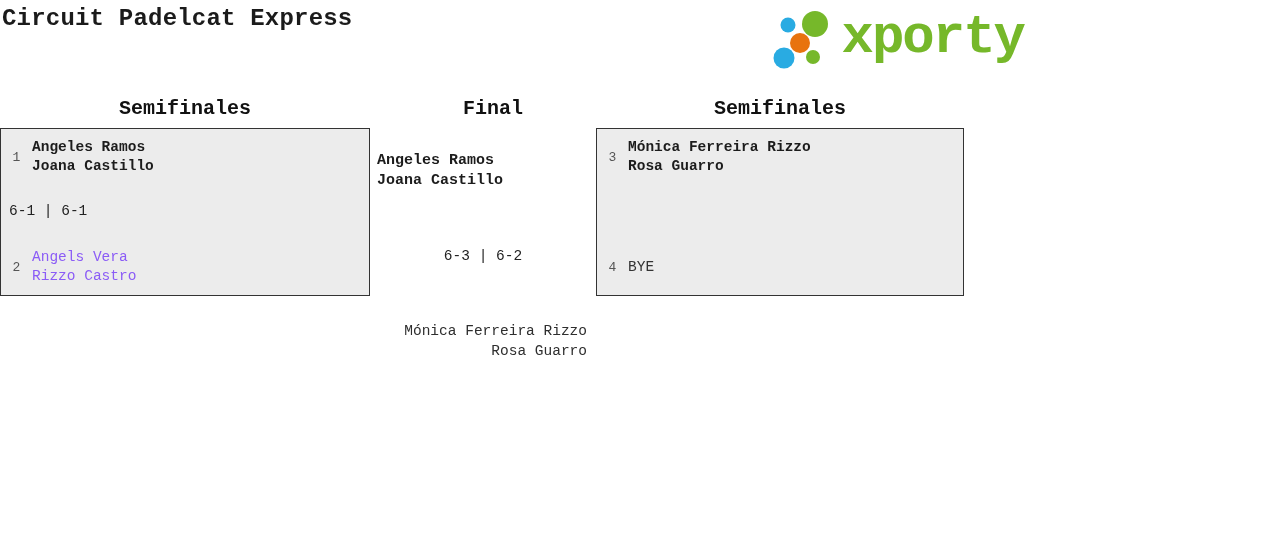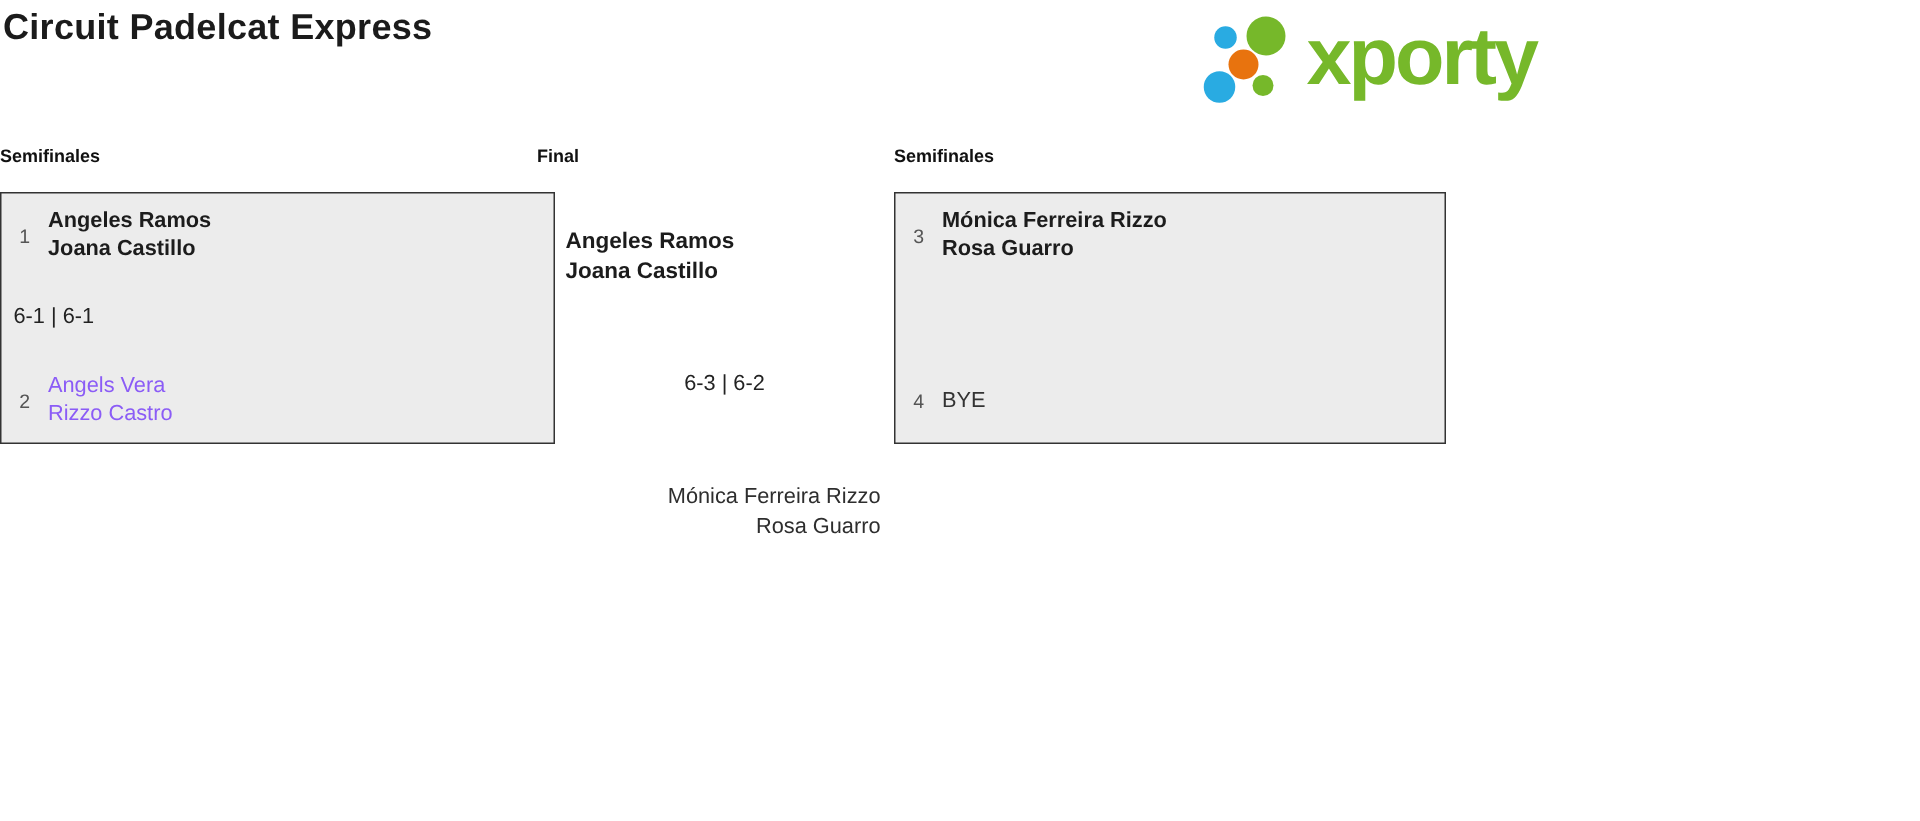--- a/index.html
+++ b/index.html
@@ -1,21 +1,21 @@
 <!DOCTYPE html>
 <html><head>
 <meta charset="utf-8">
 <style>
   * { margin:0; padding:0; box-sizing:border-box; }
   html,body { background:#ffffff; }
   .stage {
     position:relative;
     width:1028px; height:547px;
     background:#ffffff;
-    font-family:Liberation Sans, sans-serif;
+    font-family:Liberation Mono, monospace;
     overflow:hidden;
   }
 
   
   .title-block {
     position:absolute; left:2px; top:2px;
     font-size:24px; font-weight:700; color:#1b1b1b;
     line-height:33px; letter-spacing:0.2px;
   }
 
@@ -27,24 +27,25 @@
   .logo-dots { width:72px; height:66px; display:block; }
   .logo-text {
     font-size:54px; font-weight:700; line-height:60px;
     letter-spacing:-2px;
     padding-right:4px;
   }
 
   
   .round-header {
     position:absolute; top:97px;
-    font-size:12px; font-weight:700; color:#111111;
+    font-size:20px; font-weight:700; color:#111111;
+    text-align:center;
   }
   .rh-left  { left:0px;   width:370px; }
-  .rh-mid   { left:358px; width:226px; }
+  .rh-mid   { left:380px; width:226px; }
   .rh-right { left:596px; width:368px; }
 
   
   .match-box {
     position:absolute; top:128px; height:168px;
     display:flex; flex-direction:column; justify-content:space-between;
     padding:9px 8px;
   }
   .mb-left  { left:0px;   width:370px; }
   .mb-right { left:596px; width:368px; }

